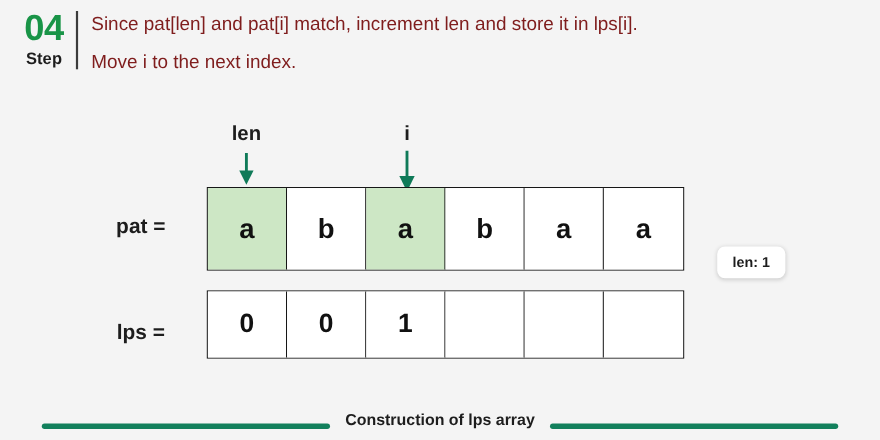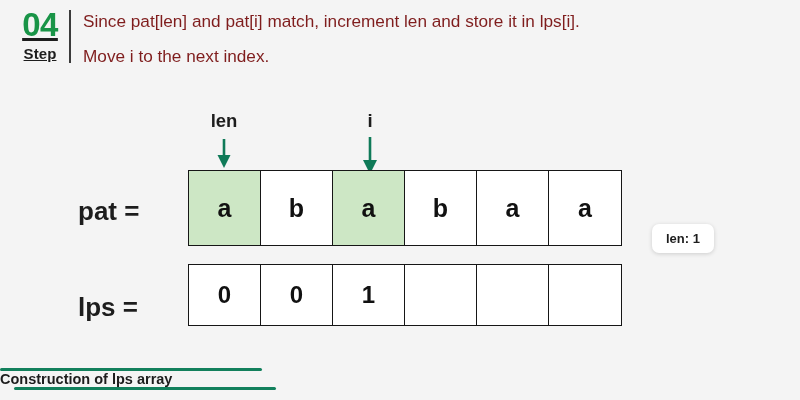--- a/index.html
+++ b/index.html
@@ -25,21 +25,20 @@
     height: 76px;
     display: flex;
     align-items: flex-start;
   }
   .step-block {
     width: 56px;
     margin-left: 12px;
     margin-top: 8px;
     text-align: center;
     line-height: 1;
-    text-decoration: underline;
   }
   .step-number {
     font-size: 33px;
     font-weight: bold;
     color: #199447;
     letter-spacing: -0.5px;
     line-height: 1.05;
   }
   .step-word {
     font-size: 15px;
@@ -69,24 +68,24 @@
   .diagram {
     position: absolute;
     left: 0;
     top: 0;
     width: 800px;
     height: 400px;
   }
 
   .row-label {
     position: absolute;
-    font-size: 26px;
-    font-weight: bold;
-    color: #1d1d1d;
-    text-align: left;
+    font-size: 19px;
+    font-weight: bold;
+    color: #1d1d1d;
+    text-align: center;
     width: 100px;
   }
   .row-label.pat { left: 78px; top: 196px; }
   .row-label.lps { left: 78px; top: 292px; }
 
   .array {
     position: absolute;
     display: flex;
     border: 1.6px solid #161616;
     box-sizing: border-box;
@@ -144,23 +143,22 @@
   }
 
   
   .footer {
     position: absolute;
     left: 0;
     top: 368px;
     width: 800px;
     height: 22px;
     display: flex;
-    align-items: flex-start;
+    align-items: flex-end;
     justify-content: center;
-    flex-direction: column;
   }
   .footer-line {
     height: 5px;
     background: #12805c;
     border-radius: 3px;
   }
   .footer-line.left  { width: 262px; margin-right: 14px; }
   .footer-line.right { width: 262px; margin-left: 14px; }
   .footer-text {
     font-size: 14.5px;

